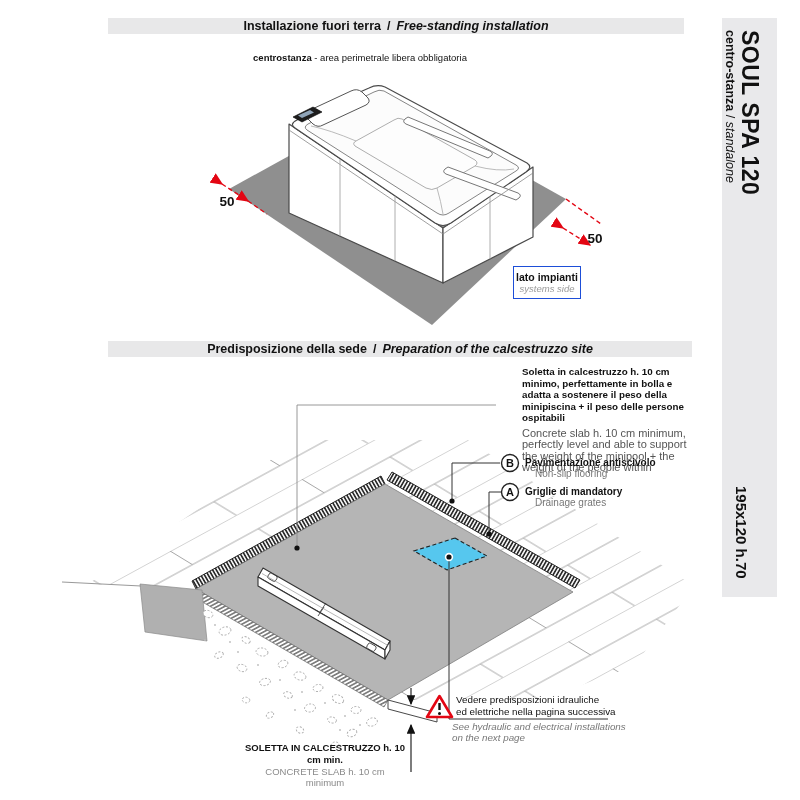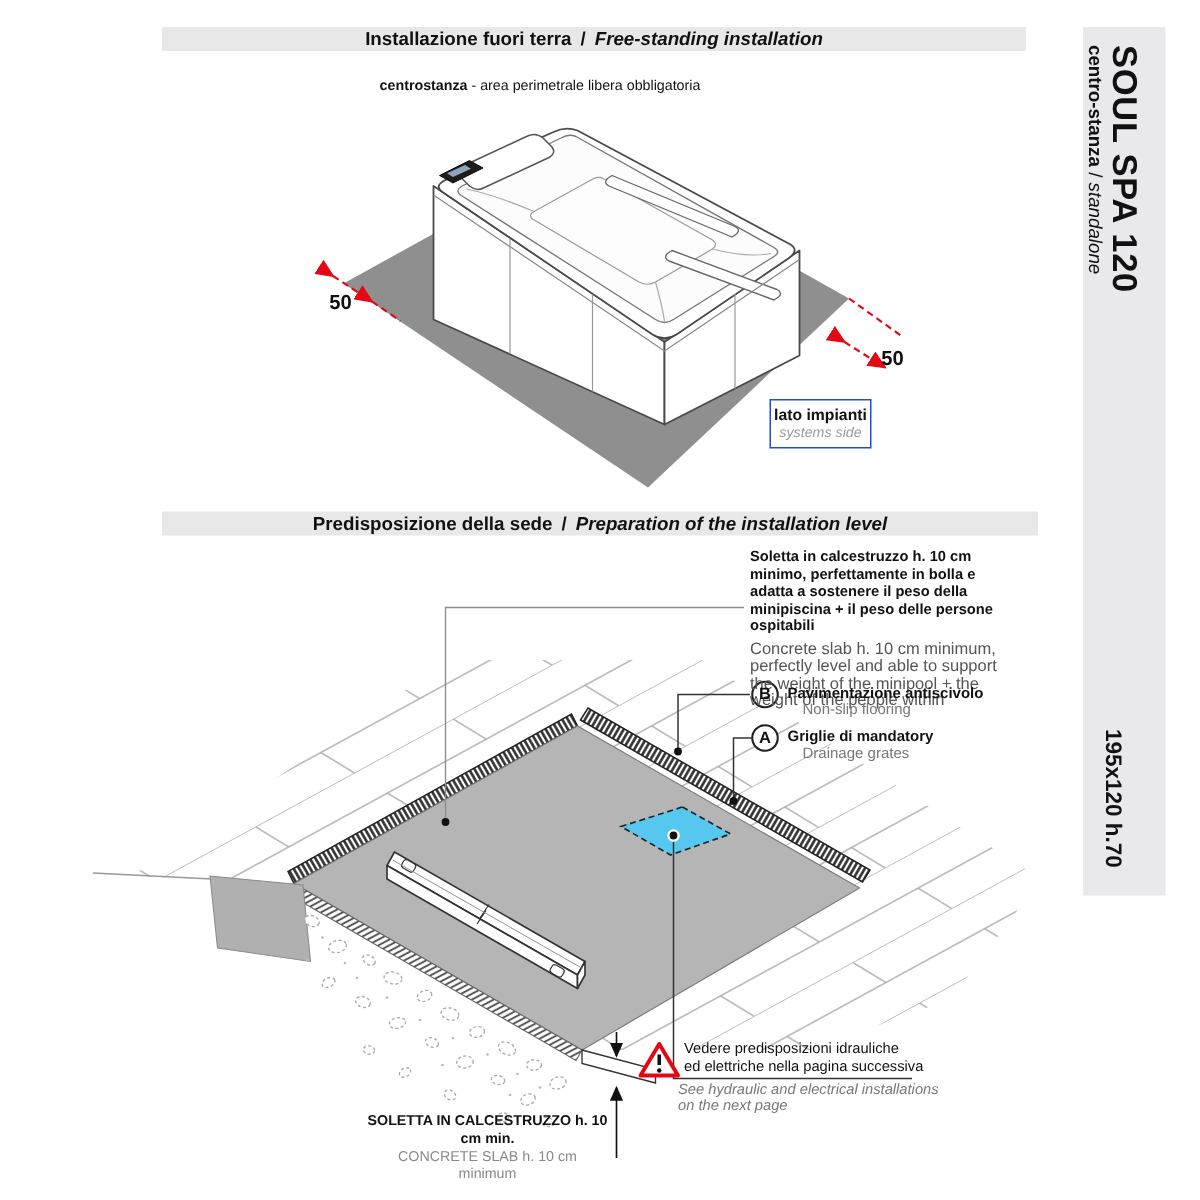--- a/index.html
+++ b/index.html
@@ -224,24 +224,24 @@
 <div class="abs dim50" style="left:580px;top:231px;">50</div>
 
 <div class="abs latobox" style="left:513px;top:266px;width:68px;height:33px;">
   <div class="it">lato impianti</div>
   <div class="en">systems side</div>
 </div>
 
 <div class="abs bar" style="left:108px;top:341px;width:584px;">
   <span>Predisposizione della sede</span>
   <span class="sep">/</span>
-  <span class="en">Preparation of the installation level</span>
-</div>
-
-<div class="abs" style="left:500px;top:366px;width:168px;">
+  <span class="en">Preparation of the calcestruzzo site</span>
+</div>
+
+<div class="abs" style="left:522px;top:366px;width:168px;">
   <div class="note-it">Soletta in calcestruzzo h. 10 cm minimo, perfettamente in bolla e adatta a sostenere il peso della minipiscina + il peso delle persone ospitabili</div>
   <div class="note-en">Concrete slab h. 10 cm minimum, perfectly level and able to support the weight of the minipool + the weight of the people within</div>
 </div>
 
 <div class="abs co-letter" style="left:501px;top:457px;">B</div>
 <div class="abs" style="left:525px;top:457px;width:170px;">
   <div class="co-it">Pavimentazione antiscivolo</div>
   <div class="co-en">Non-slip flooring</div>
 </div>
 

